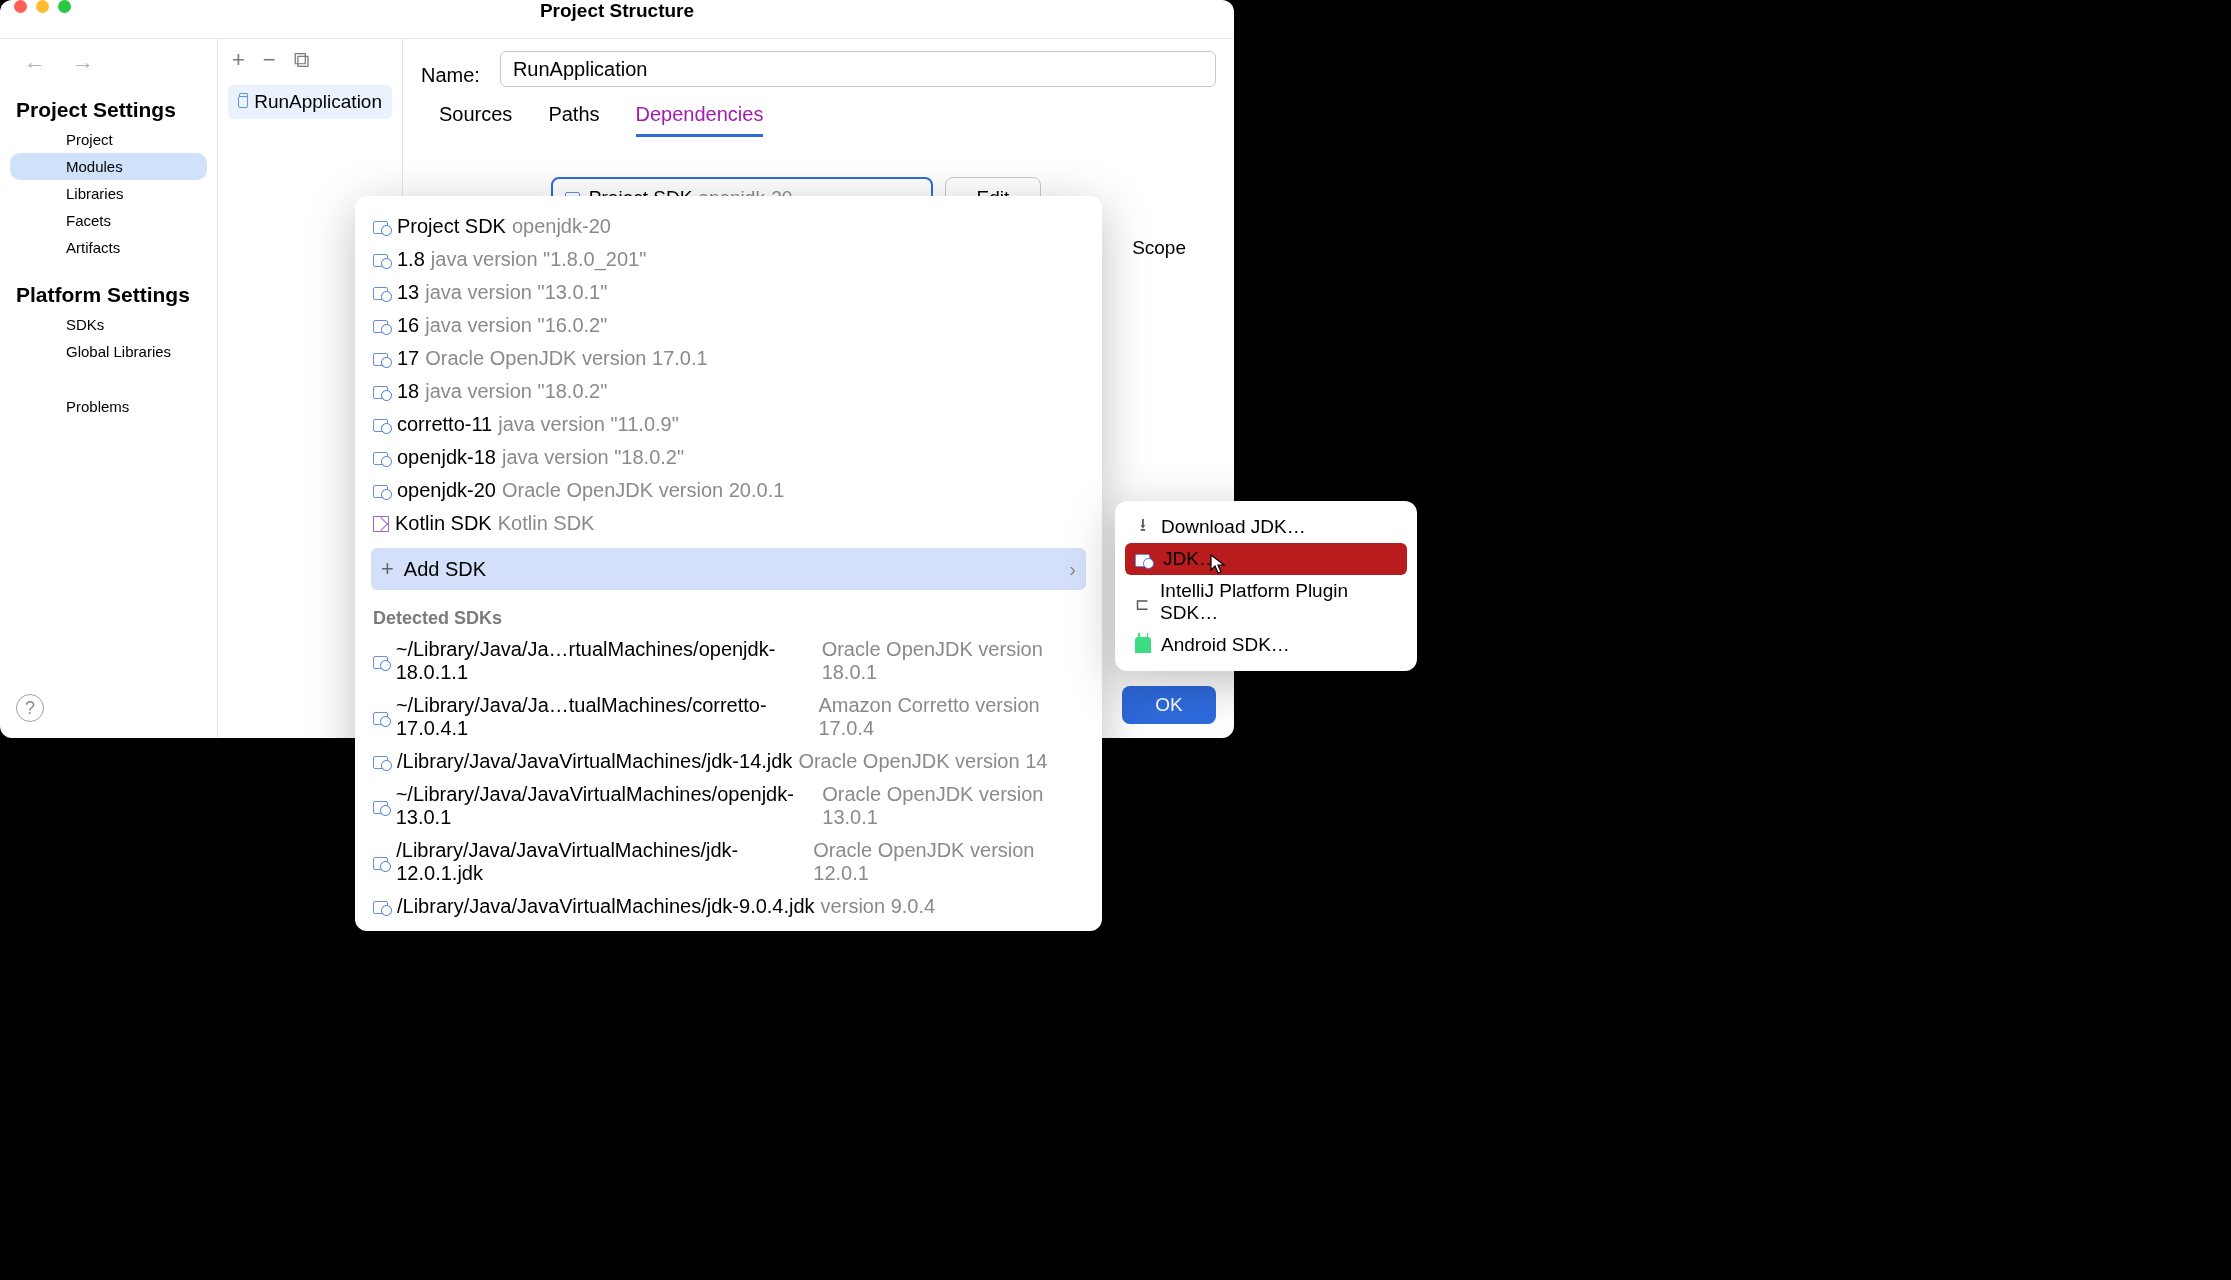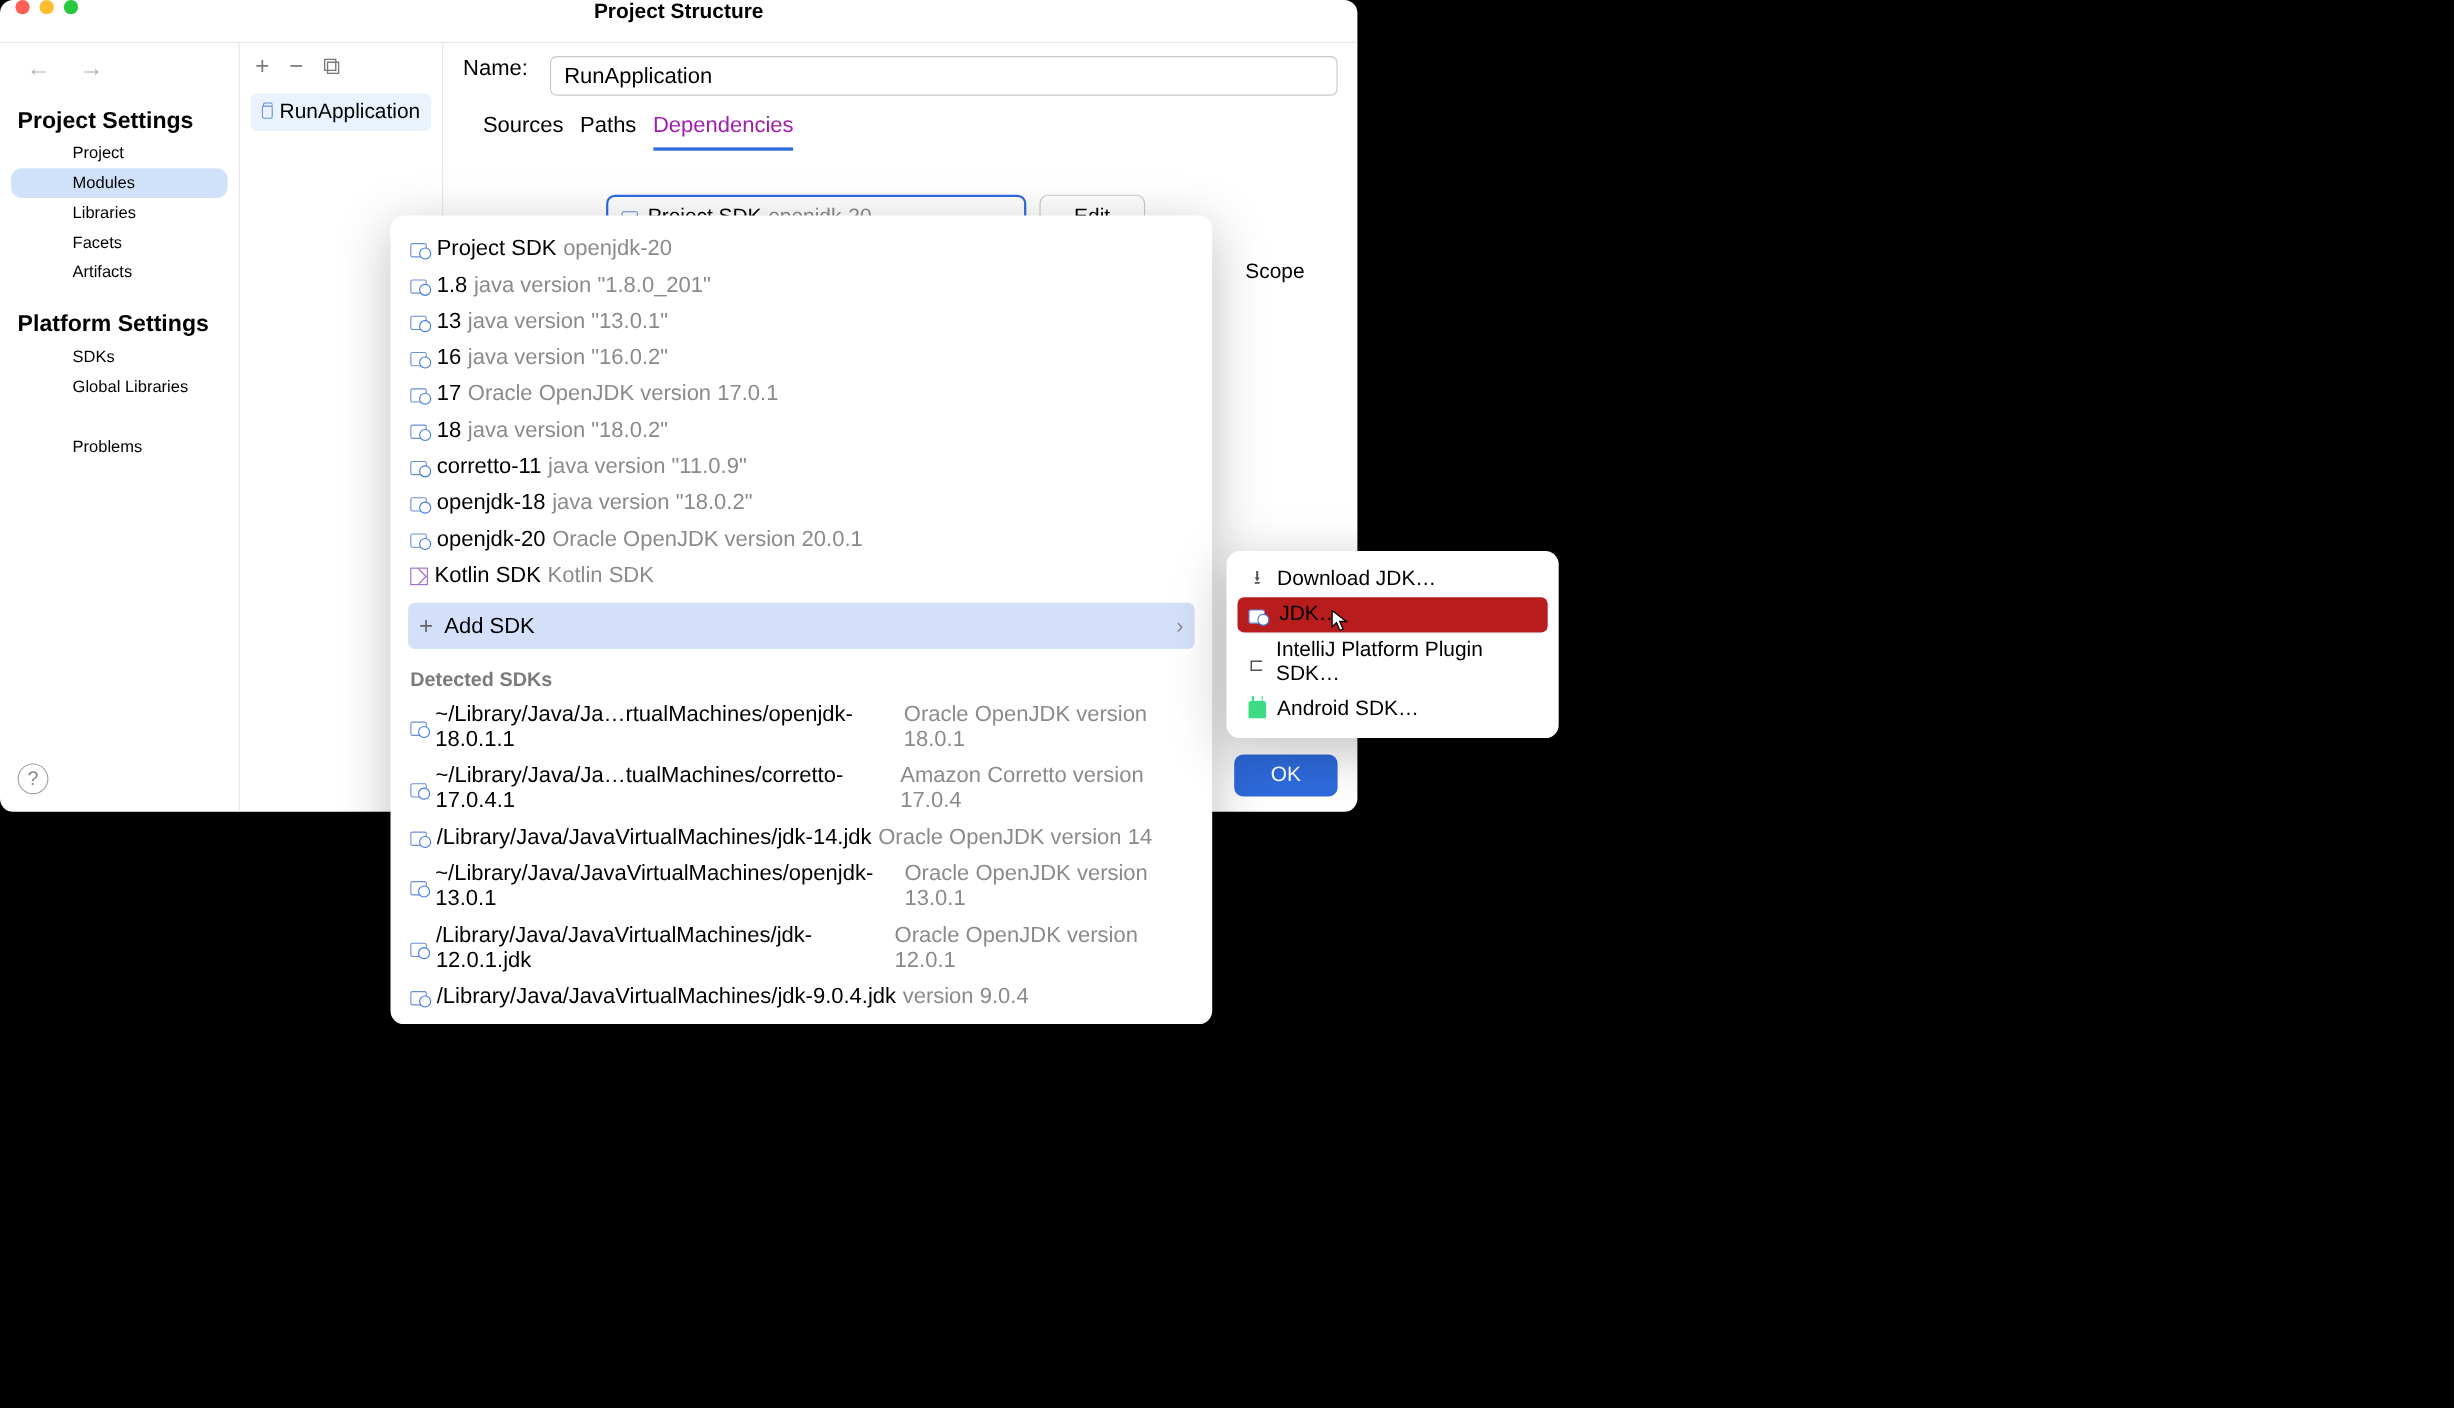--- a/index.html
+++ b/index.html
@@ -17,24 +17,24 @@
 .sec-head { font-size: 21px; font-weight: 700; padding: 22px 0 4px 16px; }
 .sec-head.first { padding-top: 18px; }
 .side-item { font-size: 15px; padding: 5px 0 5px 56px; border-radius: 6px; margin: 0 10px; }
 .side-item.active { background: #d0e2fa; border-radius: 10px; }
 .help { margin-top: auto; margin-bottom: 16px; margin-left: 16px; width: 28px; height: 28px; border: 1.5px solid #a0a0a0; border-radius: 50%; display: flex; align-items: center; justify-content: center; color: #888; font-size: 18px; }
 .modpanel { width: 185px; border-right: 1px solid #e5e5e5; display: flex; flex-direction: column; padding-top: 8px; }
 .modtools { display: flex; gap: 18px; padding: 0 0 12px 14px; color: #7a7a7a; }
 .plus, .minus, .copy { font-size: 22px; }
 .modchip { margin: 0 10px; background: #eaf2fd; border-radius: 6px; padding: 6px 10px; display: flex; align-items: center; gap: 6px; font-size: 19px; }
 .content { flex: 1; padding: 12px 18px; display: flex; flex-direction: column; }
-.namerow { display: flex; align-items: flex-start; gap: 20px; margin-bottom: 16px; }
+.namerow { display: flex; align-items: flex-end; gap: 20px; margin-bottom: 16px; }
 .namerow label { font-size: 20px; }
 .nameinput { flex: 1; height: 36px; border: 1px solid #c8c8c8; border-radius: 6px; padding: 0 12px; font-size: 20px; }
-.tabs { display: flex; gap: 15px; padding-left: 18px; margin-bottom: 16px; text-align: right; }
+.tabs { display: flex; gap: 36px; padding-left: 18px; margin-bottom: 16px; text-align: right; }
 .tab { font-size: 20px; padding-bottom: 8px; }
 .tab.active { color: #a21caf; font-weight: 500; border-bottom: 3px solid #2e6bdd; }
 .sdkrow { display: flex; align-items: flex-end; gap: 12px; padding-left: 0; margin-top: 24px; }
 .sdkrow label { font-size: 20px; }
 .sdksel { width: 382px; height: 41px; border: 2px solid #2e6bdd; border-radius: 8px; display: flex; align-items: center; padding: 0 12px; font-size: 19px; gap: 6px; position: relative; }
 .sdksel .ver { color: #8a8a8a; }
 .sdksel .chev { margin-left: auto; color: #888; font-size: 14px; }
 .editbtn { width: 96px; height: 41px; border: 1px solid #c8c8c8; border-radius: 8px; background: #fff; font-size: 19px; }
 .scopecol { position: absolute; right: 14px; top: 232px; font-size: 19px; padding: 5px 34px; }
 .footer { position: absolute; bottom: 14px; right: 18px; display: flex; gap: 12px; }

